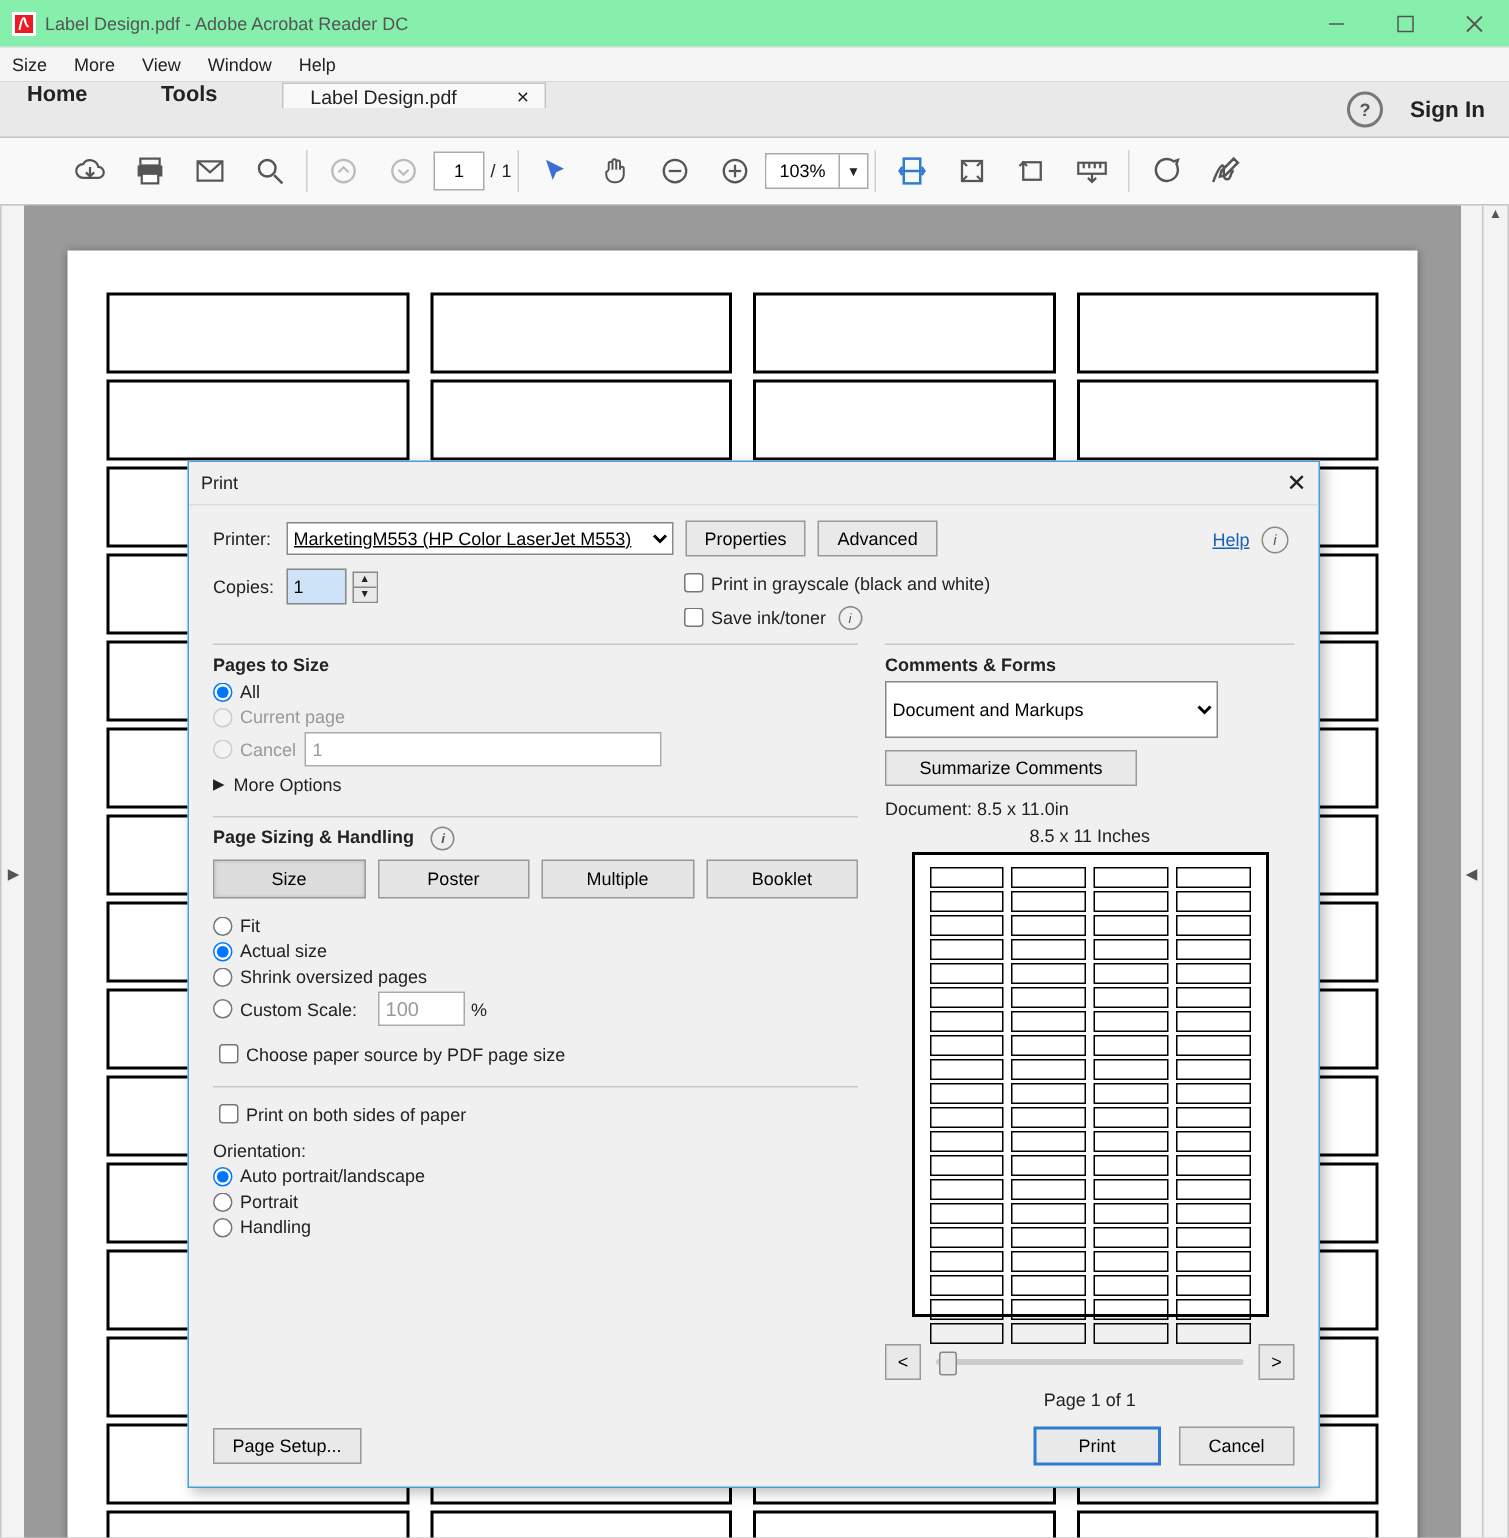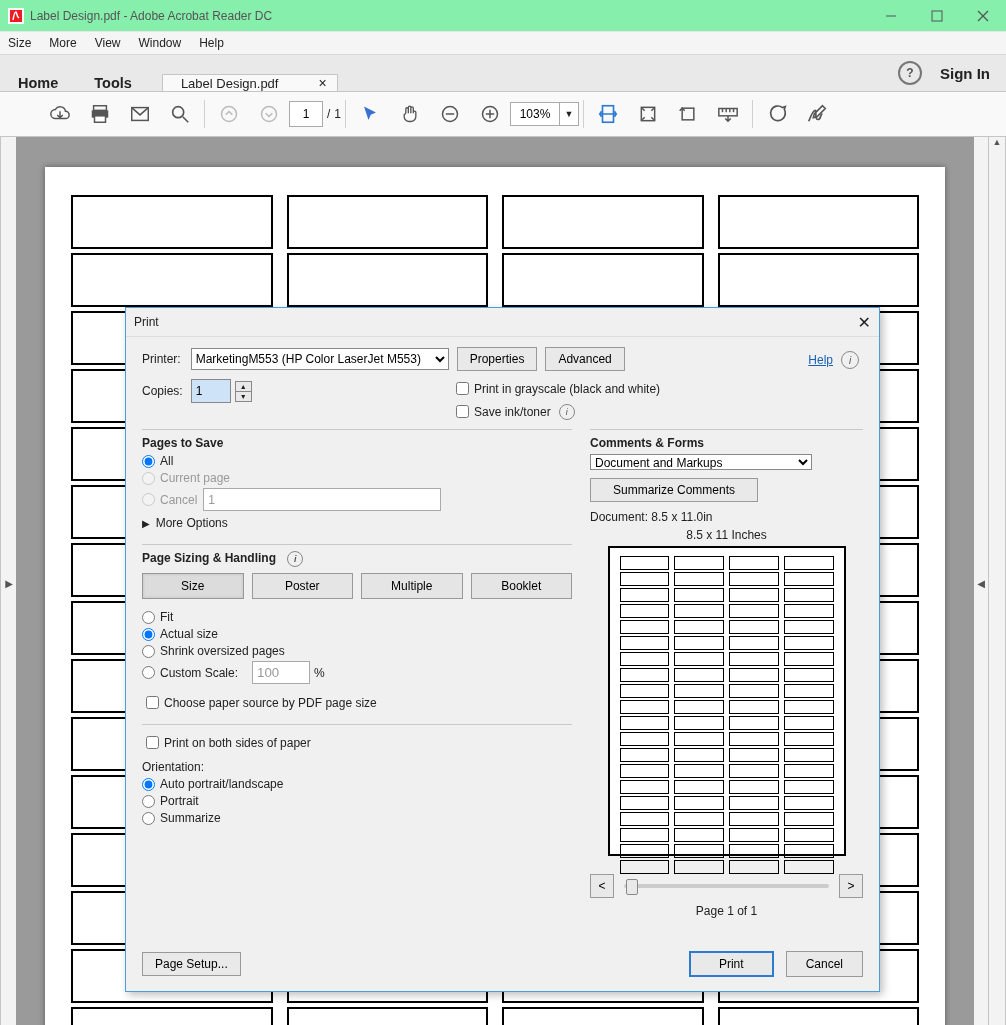--- a/index.html
+++ b/index.html
@@ -14,21 +14,21 @@
   }
   .titlebar .app-icon { width: 16px; height: 16px; margin: 0 6px 0 8px; }
   .titlebar .title { color: #555; font-size: 12px; flex: 0 0 auto; }
   .titlebar .spacer { flex: 1; }
   .winbtn { width: 46px; height: 31px; display:flex; align-items:center; justify-content:center; color:#555;}
   
   .menubar { height: 22px; display:flex; align-items:center; background:#f5f5f5; border-bottom:1px solid #d8d8d8; padding-left:8px;}
   .menubar span { margin-right: 18px; font-size: 12px; }
   
   .tabstrip { height: 36px; background: #e9e9e9; border-bottom: 1px solid #c5c5c5; display:flex; align-items:stretch;}
-  .tabgroup-left { display:flex; align-items:flex-end; }
+  .tabgroup-left { display:flex; align-items:flex-start;gap:13px; }
   .tabbtn { padding: 0 18px; font-size: 14.5px; font-weight: 600; display:flex; align-items:center;}
   .doc-tab {
     margin-left: 12px; background:#f9f9f9; border:1px solid #c5c5c5; border-bottom:none;
     padding: 0 10px 0 18px; display:flex; align-items:center; font-size:13px;
   }
   .doc-tab .x { margin-left: 40px; font-size: 14px; }
   .tabstrip .spacer { flex:1; }
   .help-circ { width:20px; height:20px; border:2px solid #777; border-radius:50%; display:flex;align-items:center;justify-content:center; font-size:12px; font-weight:bold; margin-right:18px; color:#555;}
   .signin { font-size:15px; font-weight:600; margin-right:16px; }
   
@@ -63,21 +63,21 @@
     position:absolute; left:125px; top:170px; width:753px; height:683px;
     background:#f0f0f0; border:1px solid #4a9fd8; box-shadow: 3px 3px 8px rgba(0,0,0,0.25);
     display:flex; flex-direction:column;
   }
   .modal-title { height:28px; display:flex; align-items:center; padding:0 8px; font-size:12px; border-bottom: 1px solid #ddd;}
   .modal-title .spacer { flex:1; }
   .modal-title .close { font-size:16px; }
   .modal-body { flex:1; padding: 10px 16px 0 16px; position:relative;}
   .row { display:flex; align-items:center; margin-bottom:8px;}
   .lbl { font-size:12px; }
-  select.printer-select { width:258px; height:22px; font-size:12px; margin-left:10px; background:#fff; border:1px solid #888;}
+  select.printer-select { width:258px; height:22px; font-size:12px; margin-left:10px; background:#fff; border:1px solid #888;text-decoration:underline;}
   .btn {
     height:24px; background:#e9e9e9; border:1px solid #999; padding:0 12px; font-size:12px; margin-left:8px;
   }
   .btn.wide { padding: 0 22px;}
   .help-link { color:#1a5fb4; text-decoration:underline; position:absolute; right:46px; top:16px; font-size:12px;}
   .info-i { position:absolute; right:20px; top:14px; width:16px;height:16px;border:1px solid #888;border-radius:50%;display:flex;align-items:center;justify-content:center;font-size:10px;color:#555;font-style:italic;}
   .copies-input { width:32px; height:20px; border:1px solid #888; margin-left:8px; padding-left:4px; font-size:12px;}
   .spinbox { display:inline-flex; flex-direction:column; margin-left:4px; border:1px solid #888; width:15px;}
   .spinbox div { height:9px; font-size:7px; line-height:9px; text-align:center; background:#e9e9e9;}
   .spinbox div:first-child { border-bottom:1px solid #888;}
@@ -91,21 +91,21 @@
   .radio-row input[type=radio] { margin: 0 5px 0 0;}
   .disabled { color:#999;}
   .pages-input { width:230px; height:19px; border:1px solid #aaa; margin-left:6px; background:#fff; color:#999; padding-left:4px; font-size:12px;}
   .more-opts { display:flex; align-items:center; font-size:12px; margin-top:5px;}
   .more-opts .tri { font-size:10px; margin-right:6px;}
   .info-sm { width:14px;height:14px;border:1px solid #888;border-radius:50%;display:inline-flex;align-items:center;justify-content:center;font-size:9px;color:#555;margin-left:8px;font-style:italic;}
   .seg-row { display:flex; gap:8px; margin-top:6px;}
   .seg { flex:1; height:26px; border:1px solid #999; background:#e5e5e5; font-size:12px;}
   .seg.active { background:#dcdcdc; box-shadow: inset 0 0 3px rgba(0,0,0,0.15);}
   .scale-input { width:50px; height:19px; border:1px solid #aaa; margin-left:14px; color:#999; padding-left:4px;}
-  .comments-select { width:222px; height:16px; font-size:12px; background:#fff; border:1px solid #888;}
+  .comments-select { width:222px; height:38px; font-size:12px; background:#fff; border:1px solid #888;}
   .preview-label { font-size:12px; margin: 8px 0 4px 0;}
   .preview-dims { text-align:center; font-size:12px; margin-bottom:4px;}
   .preview-box {
     width:238px; height:310px; border:2px solid #000; background:#fff; margin: 0 auto;
     padding: 8px 10px; box-sizing:border-box; display:grid; grid-template-columns:repeat(4,1fr); gap: 0 5px;
   }
   .pv-col { display:flex; flex-direction:column; gap:2px;}
   .pv-cell { border:1px solid #000; height:12px;}
   .preview-nav { display:flex; align-items:center; justify-content:space-between; margin-top:18px;}
   .navbtn-sm { width:24px; height:24px; border:1px solid #999; background:#e9e9e9; font-size:12px;}
@@ -415,21 +415,21 @@
             <input type="checkbox" style="">
               <span>Save ink/toner</span>
             <span class="info-sm">i</span>
           </label>
         </div>
       </div>
 
       <div class="columns">
 
         <div class="col-left">
-          <div class="group-title">Pages to Save</div>
+          <div class="group-title">Pages to Size</div>
           <div class="radio-row">
             <input type="radio" name="ptp" checked="" style="">
               <span>All</span>
           </div>
           <div class="radio-row disabled">
             <input type="radio" name="ptp" disabled="" style="">
               <span>Current page</span>
           </div>
           <div class="radio-row disabled">
             <input type="radio" name="ptp" disabled="" style="">
@@ -486,21 +486,21 @@
             <div class="radio-row">
                 <input type="radio" name="or" checked="" style="">
                 <span>Auto portrait/landscape</span>
               </div>
             <div class="radio-row">
                 <input type="radio" name="or" style="">
                 <span>Portrait</span>
               </div>
             <div class="radio-row">
                 <input type="radio" name="or" style="">
-                <span>Summarize</span>
+                <span>Handling</span>
               </div>
           </div>
         </div>
 
         <div class="col-right">
           <div class="group-title">Comments &amp; Forms</div>
           <select class="comments-select">
             <option>Document and Markups</option>
           </select>
           <div style="height:8px"></div>

